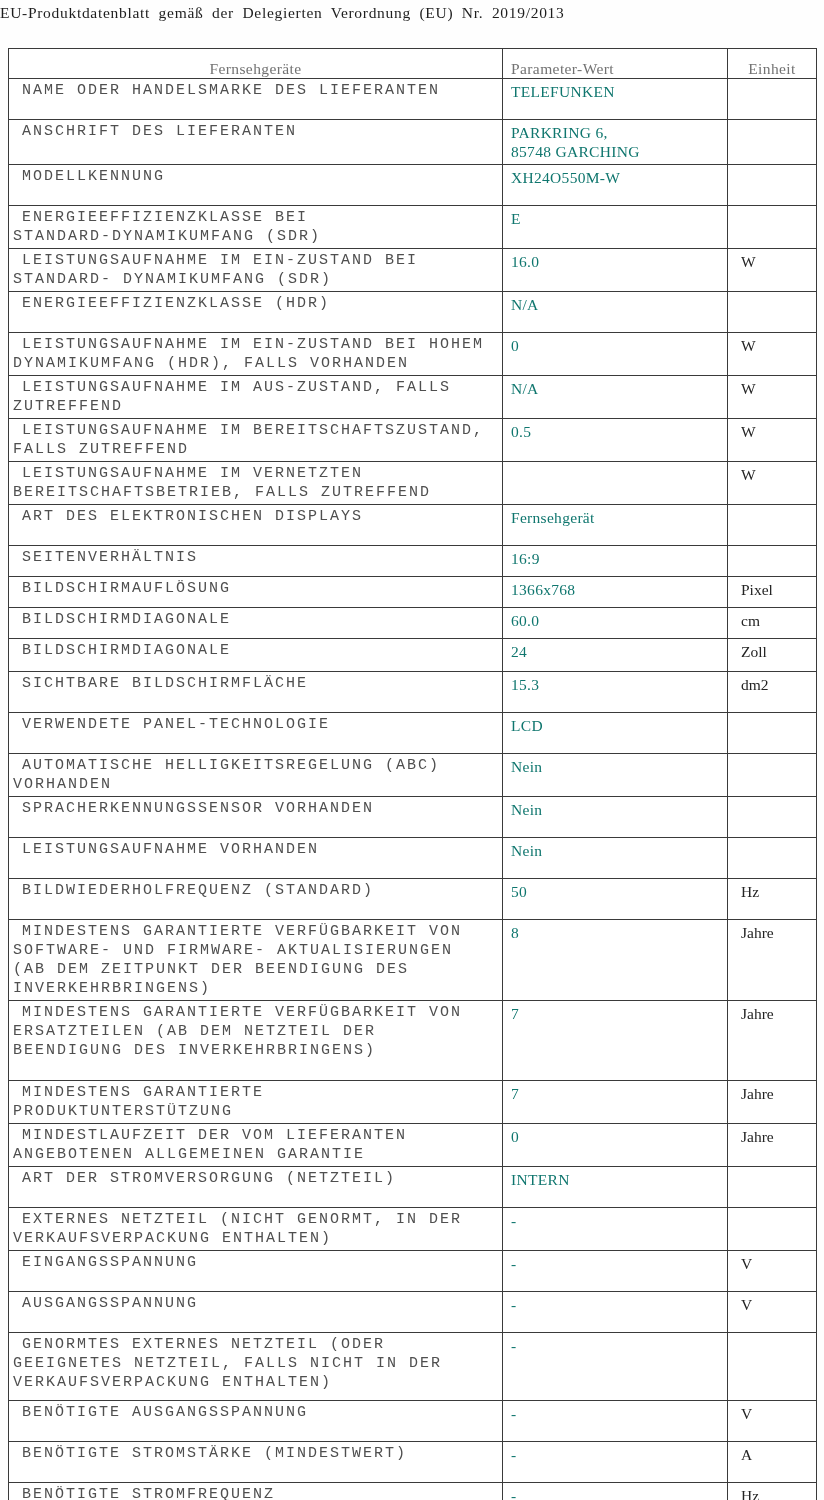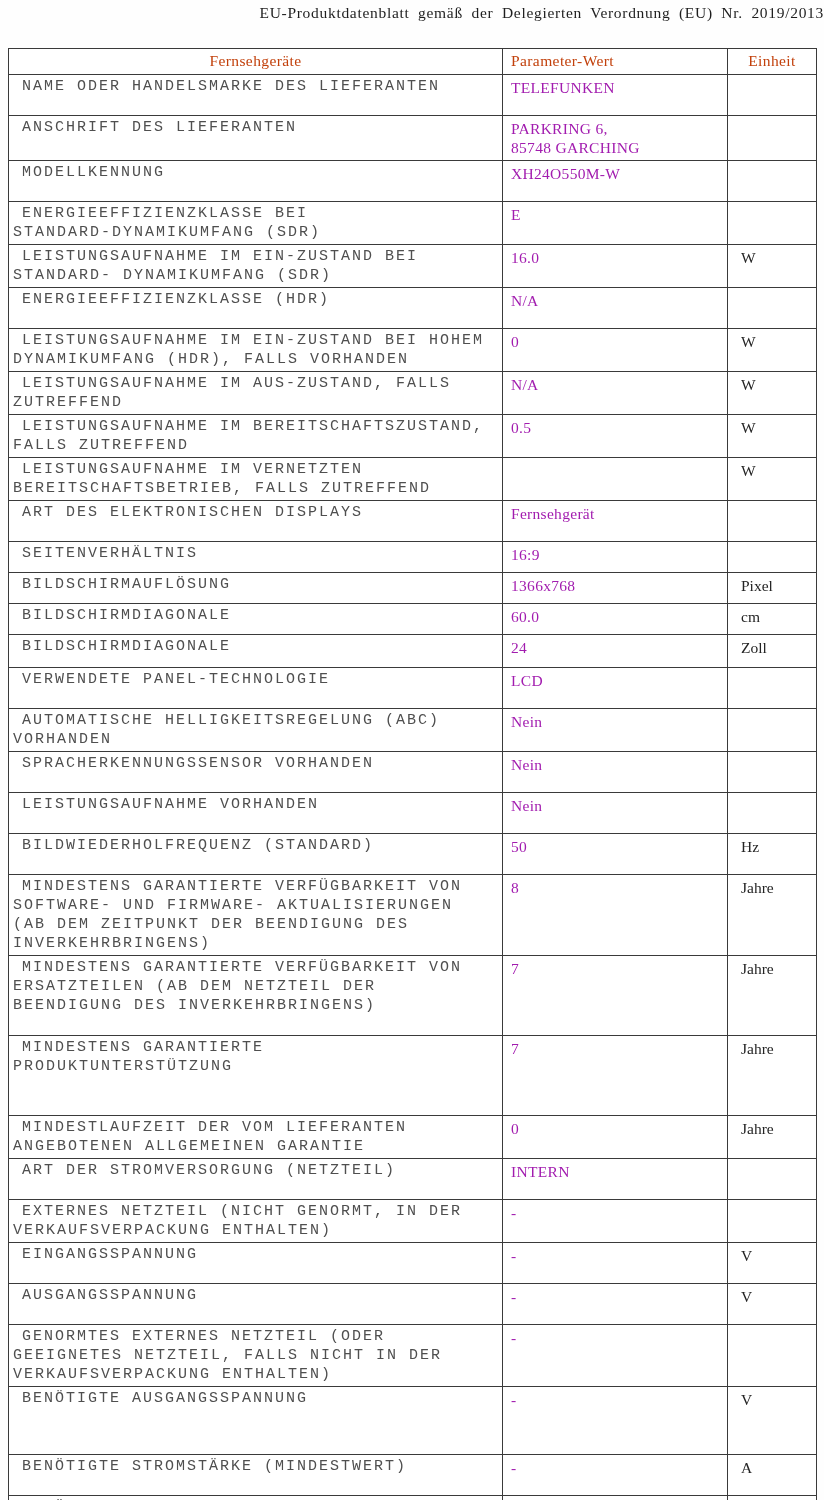--- a/index.html
+++ b/index.html
@@ -15,21 +15,21 @@
     font-family: "Liberation Serif", "DejaVu Serif", serif;
     color: #262626;
     overflow: hidden;
   }
   .page {
     position: absolute;
     inset: 0;
   }
   .doc-title {
     margin: 4px 0 0 0;
-    text-align: right;
+    text-align: left;
     font-weight: normal;
     font-size: 15.5px;
     letter-spacing: 0.7px;
     word-spacing: 4px;
     color: #1e1e1e;
     font-family: "Liberation Serif", "DejaVu Serif", serif;
   }
   table.spec {
     border-collapse: collapse;
     table-layout: fixed;
@@ -45,22 +45,22 @@
     border: 1.6px solid #3a3a3a;
     vertical-align: top;
     padding: 0;
     overflow: hidden;
   }
   thead tr { height: 26px; }
   thead th {
     font-weight: normal;
     font-size: 15.5px;
     letter-spacing: 0.4px;
-    color: #c2410c;
-    padding-top: 3px;
+    color: #737373;
+    padding-top: 11px;
   }
   th.h-label { text-align: center; }
   th.h-value { text-align: left; padding-left: 8px; }
   th.h-unit  { text-align: center; }
 
   tbody tr { height: 41px; }
   
   tbody tr:nth-child(12), tbody tr:nth-child(13), tbody tr:nth-child(14) { height: 31px; }
   tbody tr:nth-child(15) { height: 33px; }
   
@@ -77,21 +77,21 @@
     padding: 2px 1px 2px 0;
     white-space: nowrap;
   }
   td.lbl .ln { padding-left: 4px; }
   td.lbl .ln:first-child { padding-left: 13px; }
 
   td.val {
     font-size: 15.5px;
     line-height: 19px;
     letter-spacing: 0.3px;
-    color: #a21caf;
+    color: #0f766e;
     padding: 3px 4px 3px 8px;
     white-space: nowrap;
   }
   td.unit {
     font-size: 15.5px;
     line-height: 19px;
     color: #242424;
     padding: 3px 3px 3px 13px;
     white-space: nowrap;
   }
@@ -252,20 +252,29 @@
           <td class="lbl">
             <div class="ln">BILDSCHIRMDIAGONALE</div>
           </td>
           <td class="val">
             <div>24</div>
           </td>
           <td class="unit">Zoll</td>
         </tr>
         <tr>
           <td class="lbl">
+            <div class="ln">SICHTBARE BILDSCHIRMFLÄCHE</div>
+          </td>
+          <td class="val">
+            <div>15.3</div>
+          </td>
+          <td class="unit">dm2</td>
+        </tr>
+        <tr>
+          <td class="lbl">
             <div class="ln">VERWENDETE PANEL-TECHNOLOGIE</div>
           </td>
           <td class="val">
             <div>LCD</div>
           </td>
           <td class="unit"></td>
         </tr>
         <tr>
           <td class="lbl">
             <div class="ln">AUTOMATISCHE HELLIGKEITSREGELUNG (ABC)</div>

